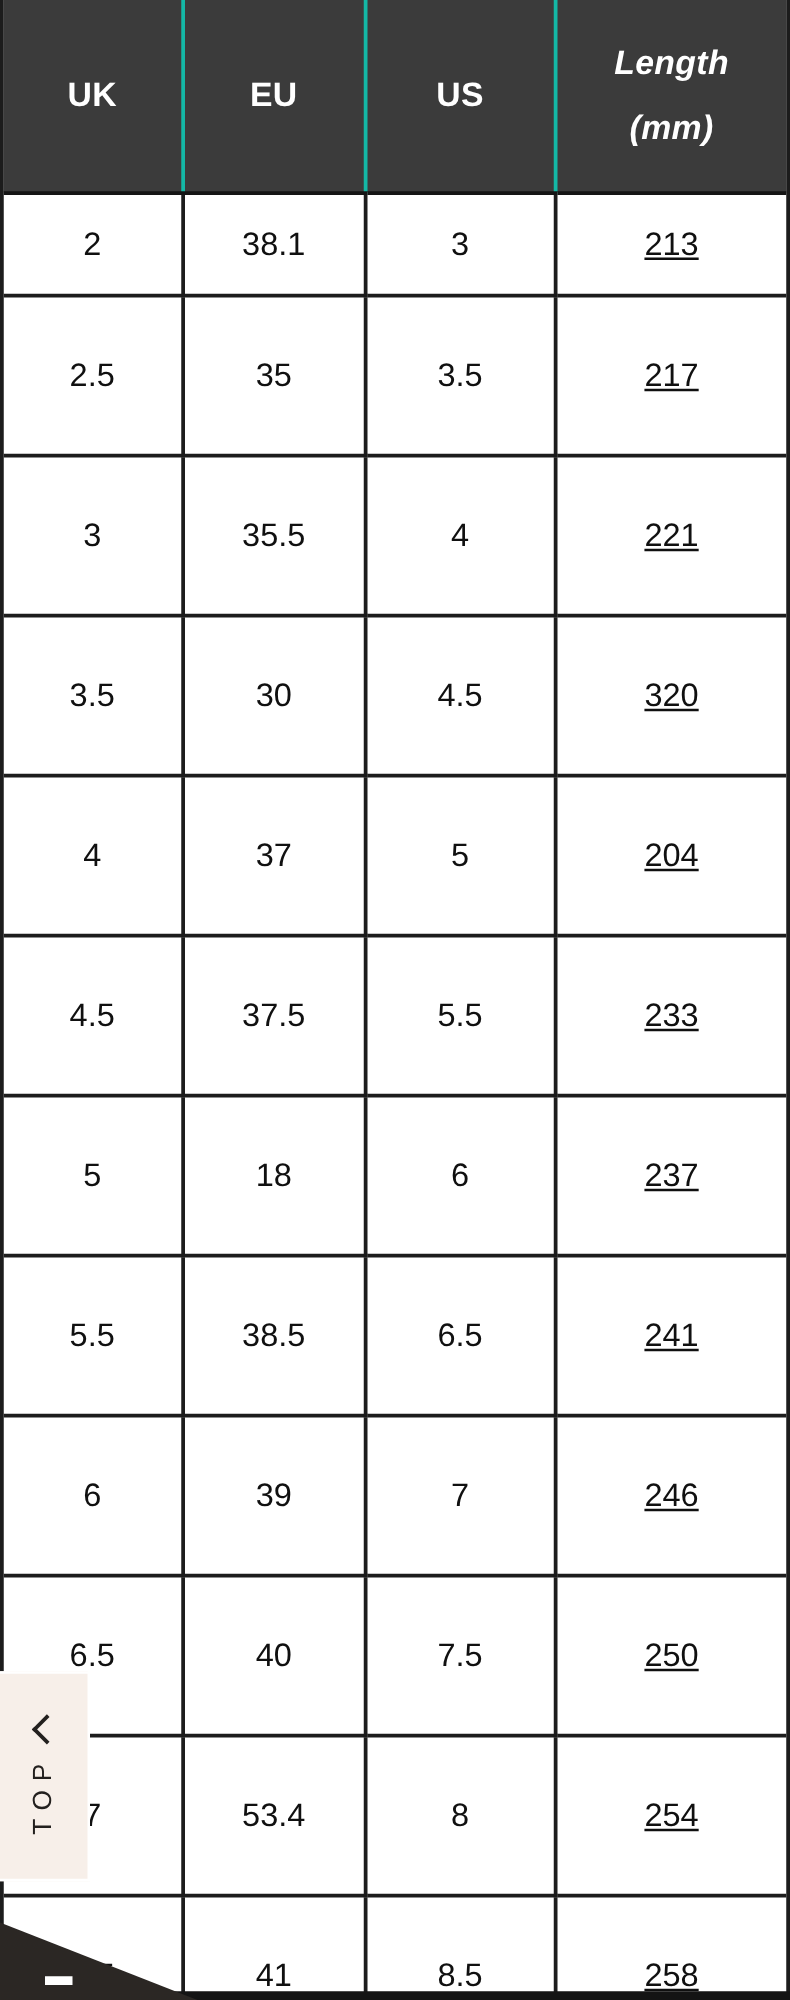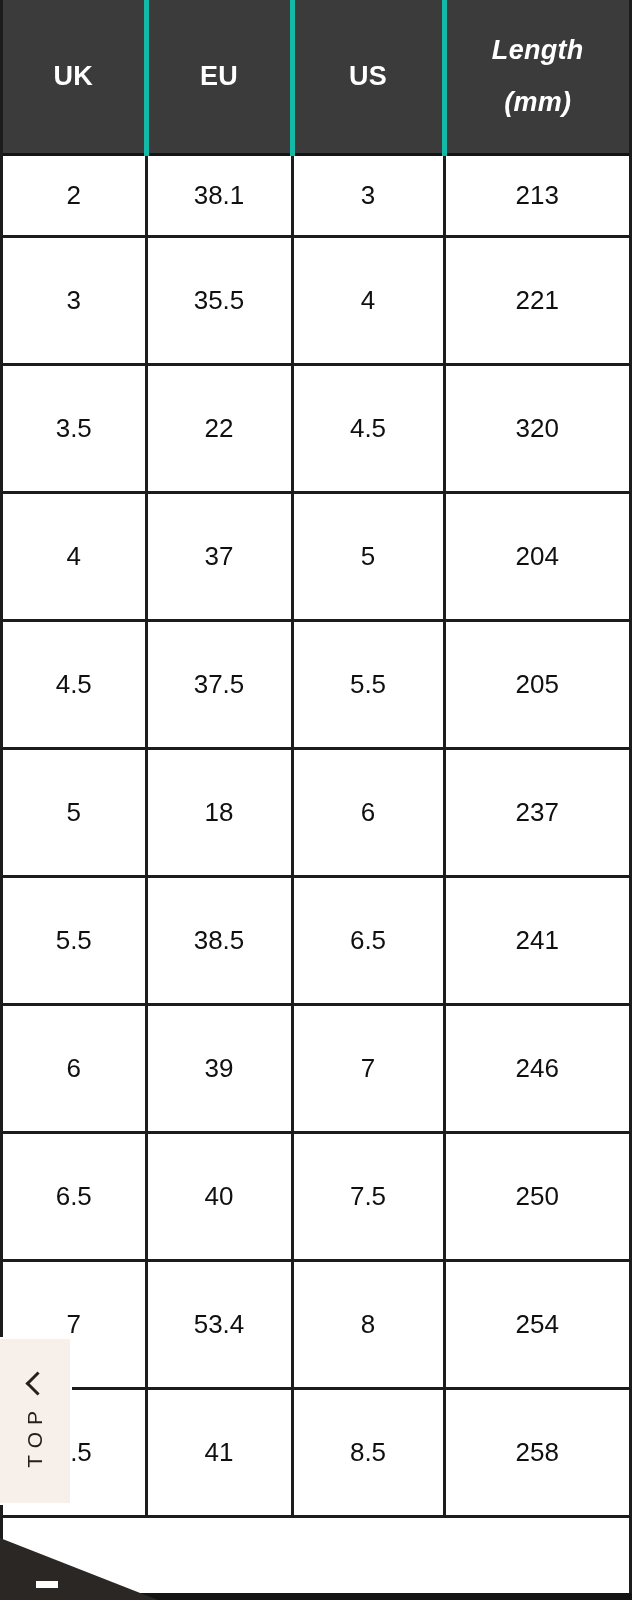--- a/index.html
+++ b/index.html
@@ -49,38 +49,38 @@
   .size-table col.c-len { width: 185px; }
 
   .size-table th {
     background: #3b3b3b;
     color: #ffffff;
     font-size: 27px;
     font-weight: bold;
     height: 154px;
     vertical-align: middle;
     text-align: center;
-    border-right: 5px solid #14b8a6;
+    border-right: 3px solid #14b8a6;
     border-bottom: 3px solid #141414;
     line-height: 1.95;
     letter-spacing: 0.3px;
   }
   .size-table th:last-child { border-right: none; font-style: italic; }
 
   .size-table td {
     background: #ffffff;
     color: #101010;
     font-size: 26px;
     text-align: center;
     vertical-align: middle;
     border-right: 3px solid #1c1c1c;
     border-bottom: 3px solid #1c1c1c;
     height: 128px;
   }
-  .size-table td:last-child { border-right: none; }
+  .size-table td:last-child { border-right: none; text-decoration: underline; }
 
   .size-table tr.first-row td { height: 82px; }
 
   
   .top-button {
     position: absolute;
     left: 0;
     top: 1337px;
     width: 72px;
     height: 168px;
@@ -184,42 +184,48 @@
       </tr>
     </thead>
     <tbody>
       <tr class="first-row">
         <td>2</td>
         <td>38.1</td>
         <td>3</td>
         <td>213</td>
       </tr>
       <tr>
+        <td>2.5</td>
+        <td>35</td>
+        <td>3.5</td>
+        <td>217</td>
+      </tr>
+      <tr>
         <td>3</td>
         <td>35.5</td>
         <td>4</td>
         <td>221</td>
       </tr>
       <tr>
         <td>3.5</td>
-        <td>22</td>
+        <td>30</td>
         <td>4.5</td>
         <td>320</td>
       </tr>
       <tr>
         <td>4</td>
         <td>37</td>
         <td>5</td>
         <td>204</td>
       </tr>
       <tr>
         <td>4.5</td>
         <td>37.5</td>
         <td>5.5</td>
-        <td>205</td>
+        <td>233</td>
       </tr>
       <tr>
         <td>5</td>
         <td>18</td>
         <td>6</td>
         <td>237</td>
       </tr>
       <tr>
         <td>5.5</td>
         <td>38.5</td>

